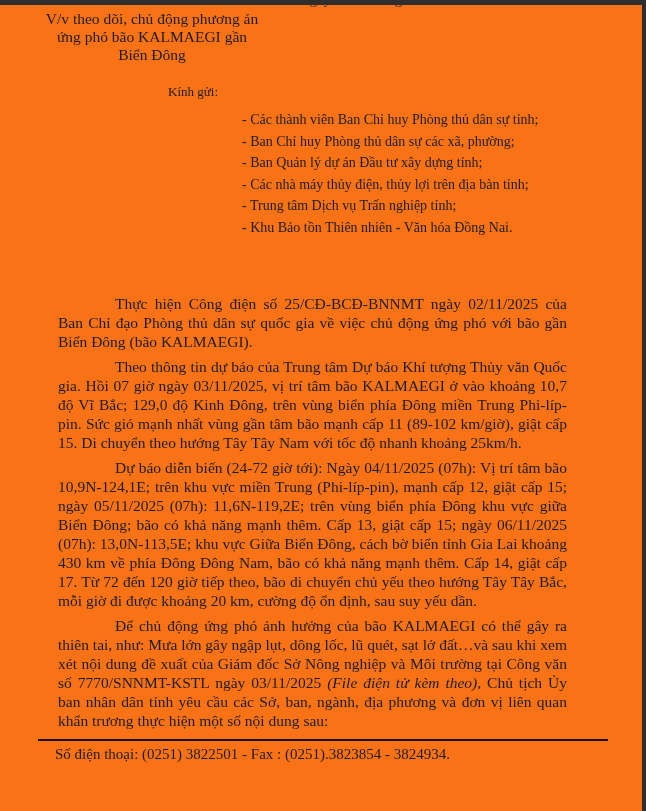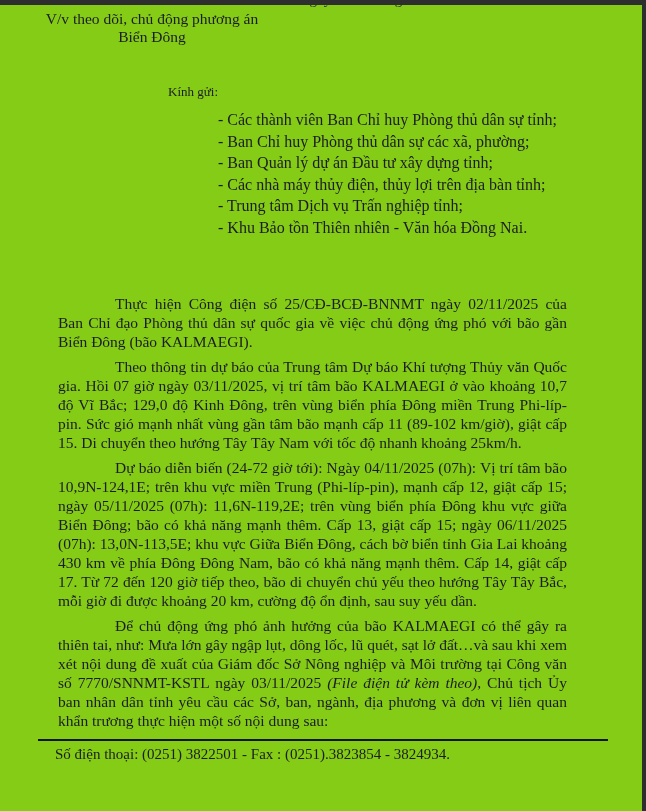--- a/index.html
+++ b/index.html
@@ -1,20 +1,20 @@
 <!DOCTYPE html>
 <html><head>
 <meta charset="utf-8">
 <style>
   html, body { margin: 0; padding: 0; background: #ffffff; }
   .page {
     position: relative;
     width: 646px;
     height: 811px;
-    background: #84cc16;
+    background: #f97316;
     font-family: "Liberation Serif", "DejaVu Serif", serif;
     color: #1c1c22;
     overflow: hidden;
   }
   .top-edge {
     position: absolute; top: 0; left: 0; right: 0; height: 5px;
     background: #2e2e2e;
   }
   .right-edge {
     position: absolute; top: 0; right: 0; width: 4px; height: 811px;
@@ -31,22 +31,22 @@
   }
   .subject {
     position: absolute; left: 38px; top: 10px; width: 228px;
     text-align: center; font-size: 15.5px; line-height: 18px;
   }
   .salutation {
     position: absolute; left: 168px; top: 84px;
     font-size: 13px;
   }
   .recipients {
-    position: absolute; left: 218px; top: 109px;
-    font-size: 16px; line-height: 21.5px;
+    position: absolute; left: 242px; top: 109px;
+    font-size: 14px; line-height: 21.5px;
   }
   .body-text {
     position: absolute; left: 0; top: 294px; width: 606px;
     padding: 0;
     box-sizing: border-box;
     font-size: 15.5px; line-height: 19px;
   }
   .body-text p {
     margin: 0 39px 6px 58px;
     text-indent: 57px;
@@ -69,20 +69,21 @@
 
   <div class="top-edge"></div>
   <div class="right-edge"></div>
 
   <div class="crop-remnant">
     <span class="crop-remnant-inner">ngày tháng năm</span>
   </div>
 
   <div class="subject">
     <div>V/v theo dõi, chủ động phương án</div>
+    <div>ứng phó bão KALMAEGI gần</div>
     <div>Biển Đông</div>
   </div>
 
   <div class="salutation">Kính gửi:</div>
 
   <div class="recipients">
     <div>- Các thành viên Ban Chỉ huy Phòng thủ dân sự tỉnh;</div>
     <div>- Ban Chỉ huy Phòng thủ dân sự các xã, phường;</div>
     <div>- Ban Quản lý dự án Đầu tư xây dựng tỉnh;</div>
     <div>- Các nhà máy thủy điện, thủy lợi trên địa bàn tỉnh;</div>

